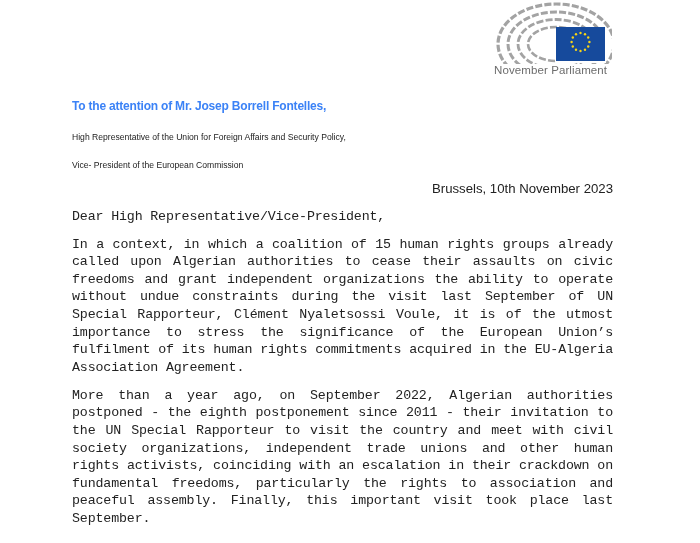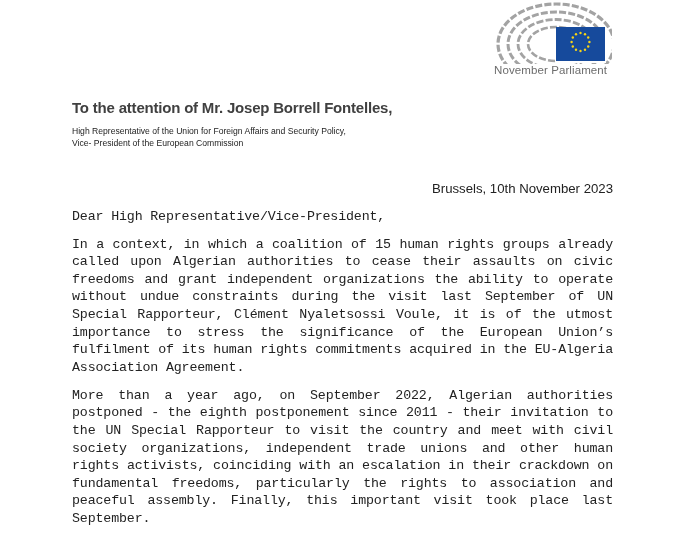--- a/index.html
+++ b/index.html
@@ -9,22 +9,22 @@
     font-family: "Liberation Sans", sans-serif;
     color: #1a1a1a;
   }
   .logo { position: absolute; left: 490px; top: 0; width: 122px; height: 84px; }
   .logo svg { display: block; }
   .logo-text {
     position: absolute; left: 4px; top: 64px; width: 118px;
     font-size: 11.5px; color: #6d6d6d; letter-spacing: 0.1px; white-space: nowrap;
   }
   .addressee { position: absolute; left: 72px; top: 99px; }
-  .addressee .name { font-weight: bold; font-size: 15px; color: #404040; letter-spacing: -0.2px; }
-  .addressee .line { font-size: 8.6px; color: #222; margin-top: 9px; line-height: 12px; }
+  .addressee .name { font-weight: bold; font-size: 12px; color: #3b82f6; letter-spacing: -0.2px; }
+  .addressee .line { font-size: 8.6px; color: #222; margin-top: 18px; line-height: 12px; }
   .date { position: absolute; right: 87px; top: 181px; font-size: 13.2px; color: #222; text-align: center; }
   .body-text {
     position: absolute; left: 72px; width: 541px; top: 208px;
     font-size: 13.3px; line-height: 17.6px; color: #222; letter-spacing: -0.15px; font-family: Liberation Mono, monospace;
   }
   .body-text p { margin: 0 0 10.5px 0; text-align: justify; }
   .body-text p.salutation { margin-bottom: 10px; }
 </style>
 </head>
 <body>
@@ -53,21 +53,21 @@
       <circle cx="82.8" cy="37.5" r="1.2"></circle>
       <circle cx="86" cy="34.2" r="1.2"></circle>
     </g>
   </svg>
   <div class="logo-text">November Parliament</div>
 </div>
 
 <div class="addressee">
   <div class="name">To the attention of Mr. Josep Borrell Fontelles,</div>
   <div class="line">High Representative of the Union for Foreign Affairs and Security Policy,</div>
-  <div class="line" style="margin-top:0">Vice- President of the European Commission</div>
+  <div class="line" style="margin-top:16px">Vice- President of the European Commission</div>
 </div>
 
 <div class="date">Brussels, 10th November 2023</div>
 
 <div class="body-text">
   <p class="salutation">Dear High Representative/Vice-President,</p>
   <p>In a context, in which a coalition of 15 human rights groups already called upon Algerian authorities to cease their assaults on civic freedoms and grant independent organizations the ability to operate without undue constraints during the visit last September of UN Special Rapporteur, Clément Nyaletsossi Voule, it is of the utmost importance to stress the significance of the European Union’s fulfilment of its human rights commitments acquired in the EU-Algeria Association Agreement.</p>
   <p>More than a year ago, on September 2022, Algerian authorities postponed - the eighth postponement since 2011 - their invitation to the UN Special Rapporteur to visit the country and meet with civil society organizations, independent trade unions and other human rights activists, coinciding with an escalation in their crackdown on fundamental freedoms, particularly the rights to association and peaceful assembly. Finally, this important visit took place last September.</p>
 </div>
 

